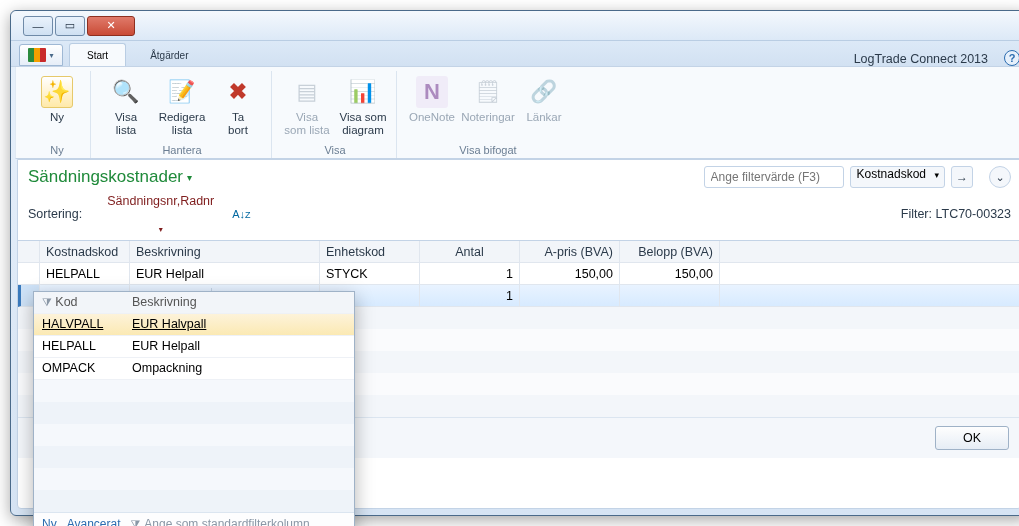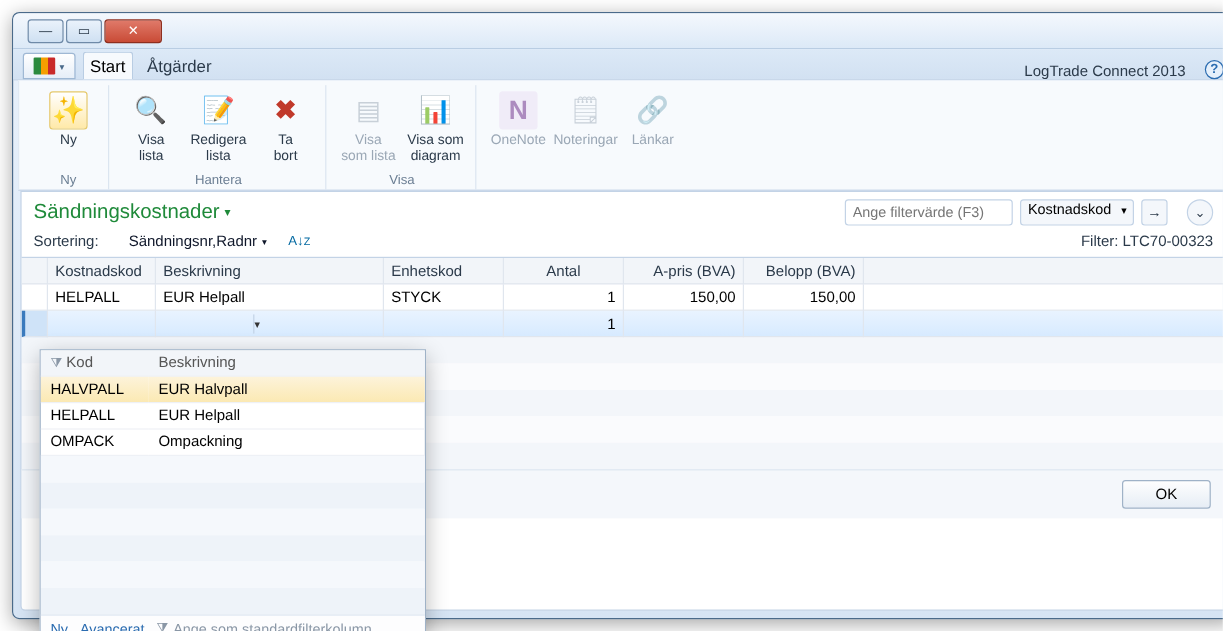--- a/index.html
+++ b/index.html
@@ -35,21 +35,21 @@
     border-bottom: 1px solid #c3d3e6;
   }
   .app-btn {
     width: 44px; height: 22px; border: 1px solid #9fb8d4;
     border-radius: 3px 3px 0 0; background: linear-gradient(#fff,#e6eef8);
     display:flex; align-items:center; justify-content:center; position:relative;
   }
   .app-logo { width: 18px; height: 14px; background: linear-gradient(90deg,#2b8a3e 33%,#f59f00 33% 66%,#c92a2a 66%); border-radius:1px;}
   .app-chevron { font-size: 8px; color:#4a6a8a; margin-left:3px;}
   .tab {
-    height: 23px; padding: 0 5px; font-size: 14px; color:#2b3a4a;
+    height: 23px; padding: 0 17px; font-size: 10px; color:#2b3a4a;
     display:flex; align-items:center; border:1px solid transparent; border-bottom:none;
     border-radius: 3px 3px 0 0;
   }
   .tab.active { background:#f7fafd; border-color:#b9cde3; color:#000;}
   .app-name { margin-left:auto; font-size:12.5px; color:#2b3a4a; padding-right:4px;}
   .help-icon {
     width:16px; height:16px; border-radius:50%; border:1px solid #2b6cb0;
     color:#2b6cb0; font-size:11px; font-weight:bold; display:flex;
     align-items:center; justify-content:center; background:#e6f0fb; margin-left:6px;
   }
@@ -105,21 +105,21 @@
   }
   .round-btn {
     width:22px; height:22px; border:1px solid #c3d3e6; border-radius:50%;
     background:#f4f7fb; display:flex; align-items:center; justify-content:center;
     font-size:11px; color:#2b3a4a;
   }
   .sort-row {
     display:flex; align-items:center; padding:0 10px 6px 10px; font-size:12.5px; color:#2b3a4a;
   }
   .sort-label { margin-right:25px; }
-  .sort-value { color:#0f172a; display:flex; align-items:center; gap:4px;}
+  .sort-value { color:#7f1d1d; display:flex; align-items:center; gap:17px;flex-direction:column;}
   .sort-value .chev { font-size:8px; }
   .az-btn { margin-left:18px; font-size:12px; color:#0369a1; display:flex; align-items:center; gap:2px;}
   .filter-text { margin-left:auto; font-size:12.5px; }
   
   .grid {
     border-top:1px solid #c3d3e6; font-size:12.5px; overflow:hidden;
     position:relative;
   }
   .ghead, .grow {
     display:grid;
@@ -151,21 +151,21 @@
   .popup {
     position:absolute; left:22px; top:280px; width:322px;
     background:#fff; border:1px solid #9fb2c7; box-shadow:0 6px 18px rgba(0,0,0,0.3);
     font-size:12.5px; z-index: 50;
   }
   .phead, .prow {
     display:grid; grid-template-columns: 90px 1fr;
   }
   .phead { background:#f2f5f9; color:#555;}
   .phead div, .prow div { padding:3px 8px; border-bottom:1px solid #eef1f6; height:22px;}
-  .prow.hl div { background:linear-gradient(#fdf3da,#fbe9b3); }
+  .prow.hl div { background:linear-gradient(#fdf3da,#fbe9b3);text-decoration:underline; }
   .pstripes div { height:22px; }
   .pstripes .s:nth-child(odd){ background:#f5f8fc;}
   .pstripes .s:nth-child(even){ background:#eef3f9;}
   .pfoot {
     border-top:1px solid #dbe5f0; padding:4px 8px; display:flex; gap:10px; align-items:center;
     background:#fdfdfe; font-size:12px;
   }
   .pfoot .link { color:#2b6cb0; }
   .pfoot .muted { color:#8a97a6; display:flex; align-items:center; gap:4px;}
   .funnel { font-size:11px; color:#8a97a6; }
@@ -258,20 +258,21 @@
         </div>
         <div class="rbtn disabled">
           <div class="ricon" style="opacity:.5">🗒</div>
           <span>Noteringar</span>
         </div>
         <div class="rbtn disabled">
           <div class="ricon" style="opacity:.5">🔗</div>
           <span>Länkar</span>
         </div>
       </div>
+      <div class="group-label">Visa bifogat</div>
     </div>
   </div>
 
   <div class="content">
     <div class="filter-row">
       <div class="page-title">
         <span>Sändningskostnader</span>
         <span class="chev">▾</span>
       </div>
       <div class="spacer"></div>

